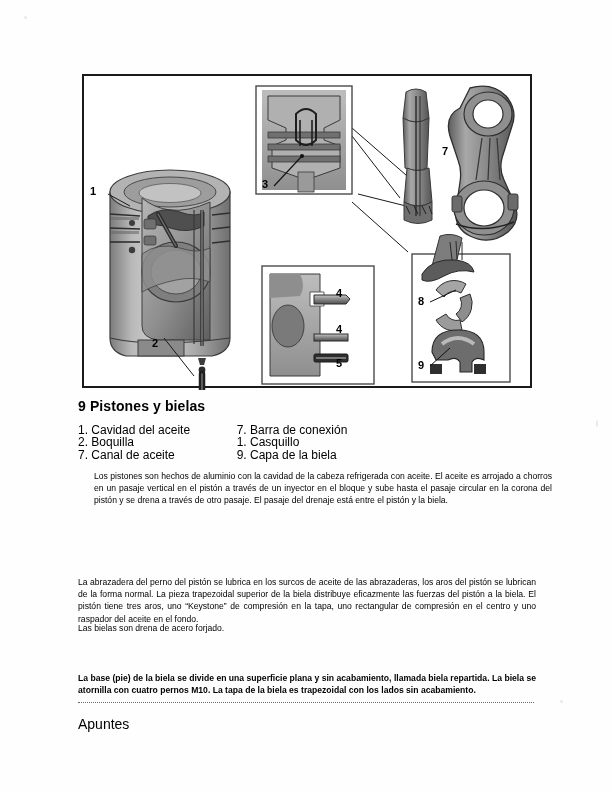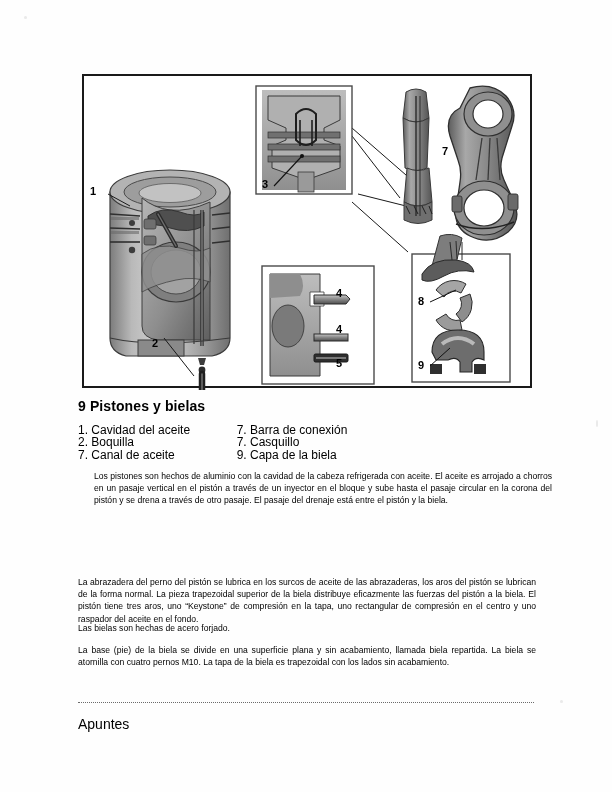--- a/index.html
+++ b/index.html
@@ -77,21 +77,21 @@
     left: 78px;
     width: 458px;
     font-size: 8.6px;
     line-height: 12.2px;
     text-align: justify;
   }
   .p1 { top: 470px; margin-left: 16px; }
   .p2 { top: 530px; }
   .p3 { top: 576px; }
   .p4 { top: 622px; }
-  .p5 { top: 644px; }
+  .p5 { top: 672px; font-weight: bold; }
 
   .apuntes {
     position: absolute;
     left: 78px;
     top: 716px;
     font-size: 14px;
     font-weight: normal;
   }
 
   .dotted-rule {
@@ -329,28 +329,28 @@
   <div class="heading">9 Pistones y bielas</div>
 
   <div class="legend">
     <div class="legend-col">
       <div class="legend-item">1. Cavidad del aceite</div>
       <div class="legend-item">2. Boquilla</div>
       <div class="legend-item">7. Canal de aceite</div>
     </div>
     <div class="legend-col">
       <div class="legend-item">7. Barra de conexión</div>
-      <div class="legend-item">7. Casquillo</div>
+      <div class="legend-item">1. Casquillo</div>
       <div class="legend-item">9. Capa de la biela</div>
     </div>
   </div>
 
   <div class="body-text p1">Los pistones son hechos de aluminio con la cavidad de la cabeza refrigerada con aceite. El aceite es arrojado a chorros en un pasaje vertical en el pistón a través de un inyector en el bloque y sube hasta el pasaje circular en la corona del pistón y se drena a través de otro pasaje. El pasaje del drenaje está entre el pistón y la biela.</div>
   <div class="body-text p3">La abrazadera del perno del pistón se lubrica en los surcos de aceite de las abrazaderas, los aros del pistón se lubrican de la forma normal. La pieza trapezoidal superior de la biela distribuye eficazmente las fuerzas del pistón a la biela. El pistón tiene tres aros, uno “Keystone” de compresión en la tapa, uno rectangular de compresión en el centro y uno raspador del aceite en el fondo.</div>
-  <div class="body-text p4">Las bielas son hechas de acero forjado.</div>
+  <div class="body-text p4">Las bielas son drena de acero forjado.</div>
   <div class="body-text p5">La base (pie) de la biela se divide en una superficie plana y  sin acabamiento, llamada biela repartida. La biela se atornilla con cuatro pernos M10. La tapa de la biela es trapezoidal con los lados sin acabamiento.</div>
 
   <div class="apuntes">Apuntes</div>
   <div class="dotted-rule"></div>
 
   <div class="speck" style="left:24px;  top:16px;  width:3px; height:3px;"></div>
   <div class="speck" style="left:596px; top:420px; width:2px; height:7px;"></div>
   <div class="speck" style="left:560px; top:700px; width:3px; height:3px;"></div>
 </div>
 

